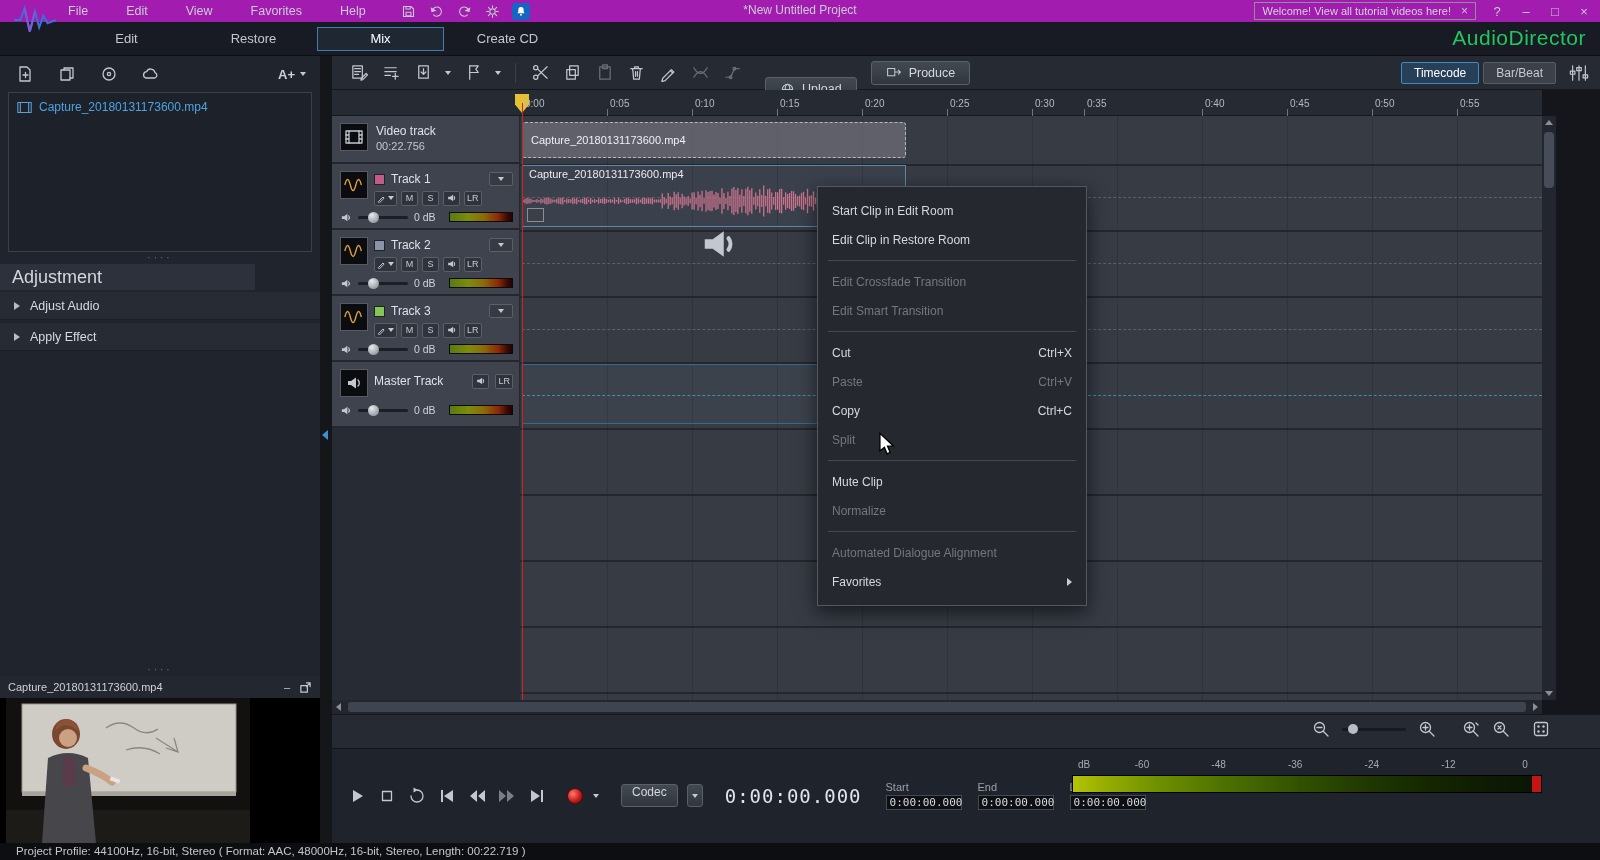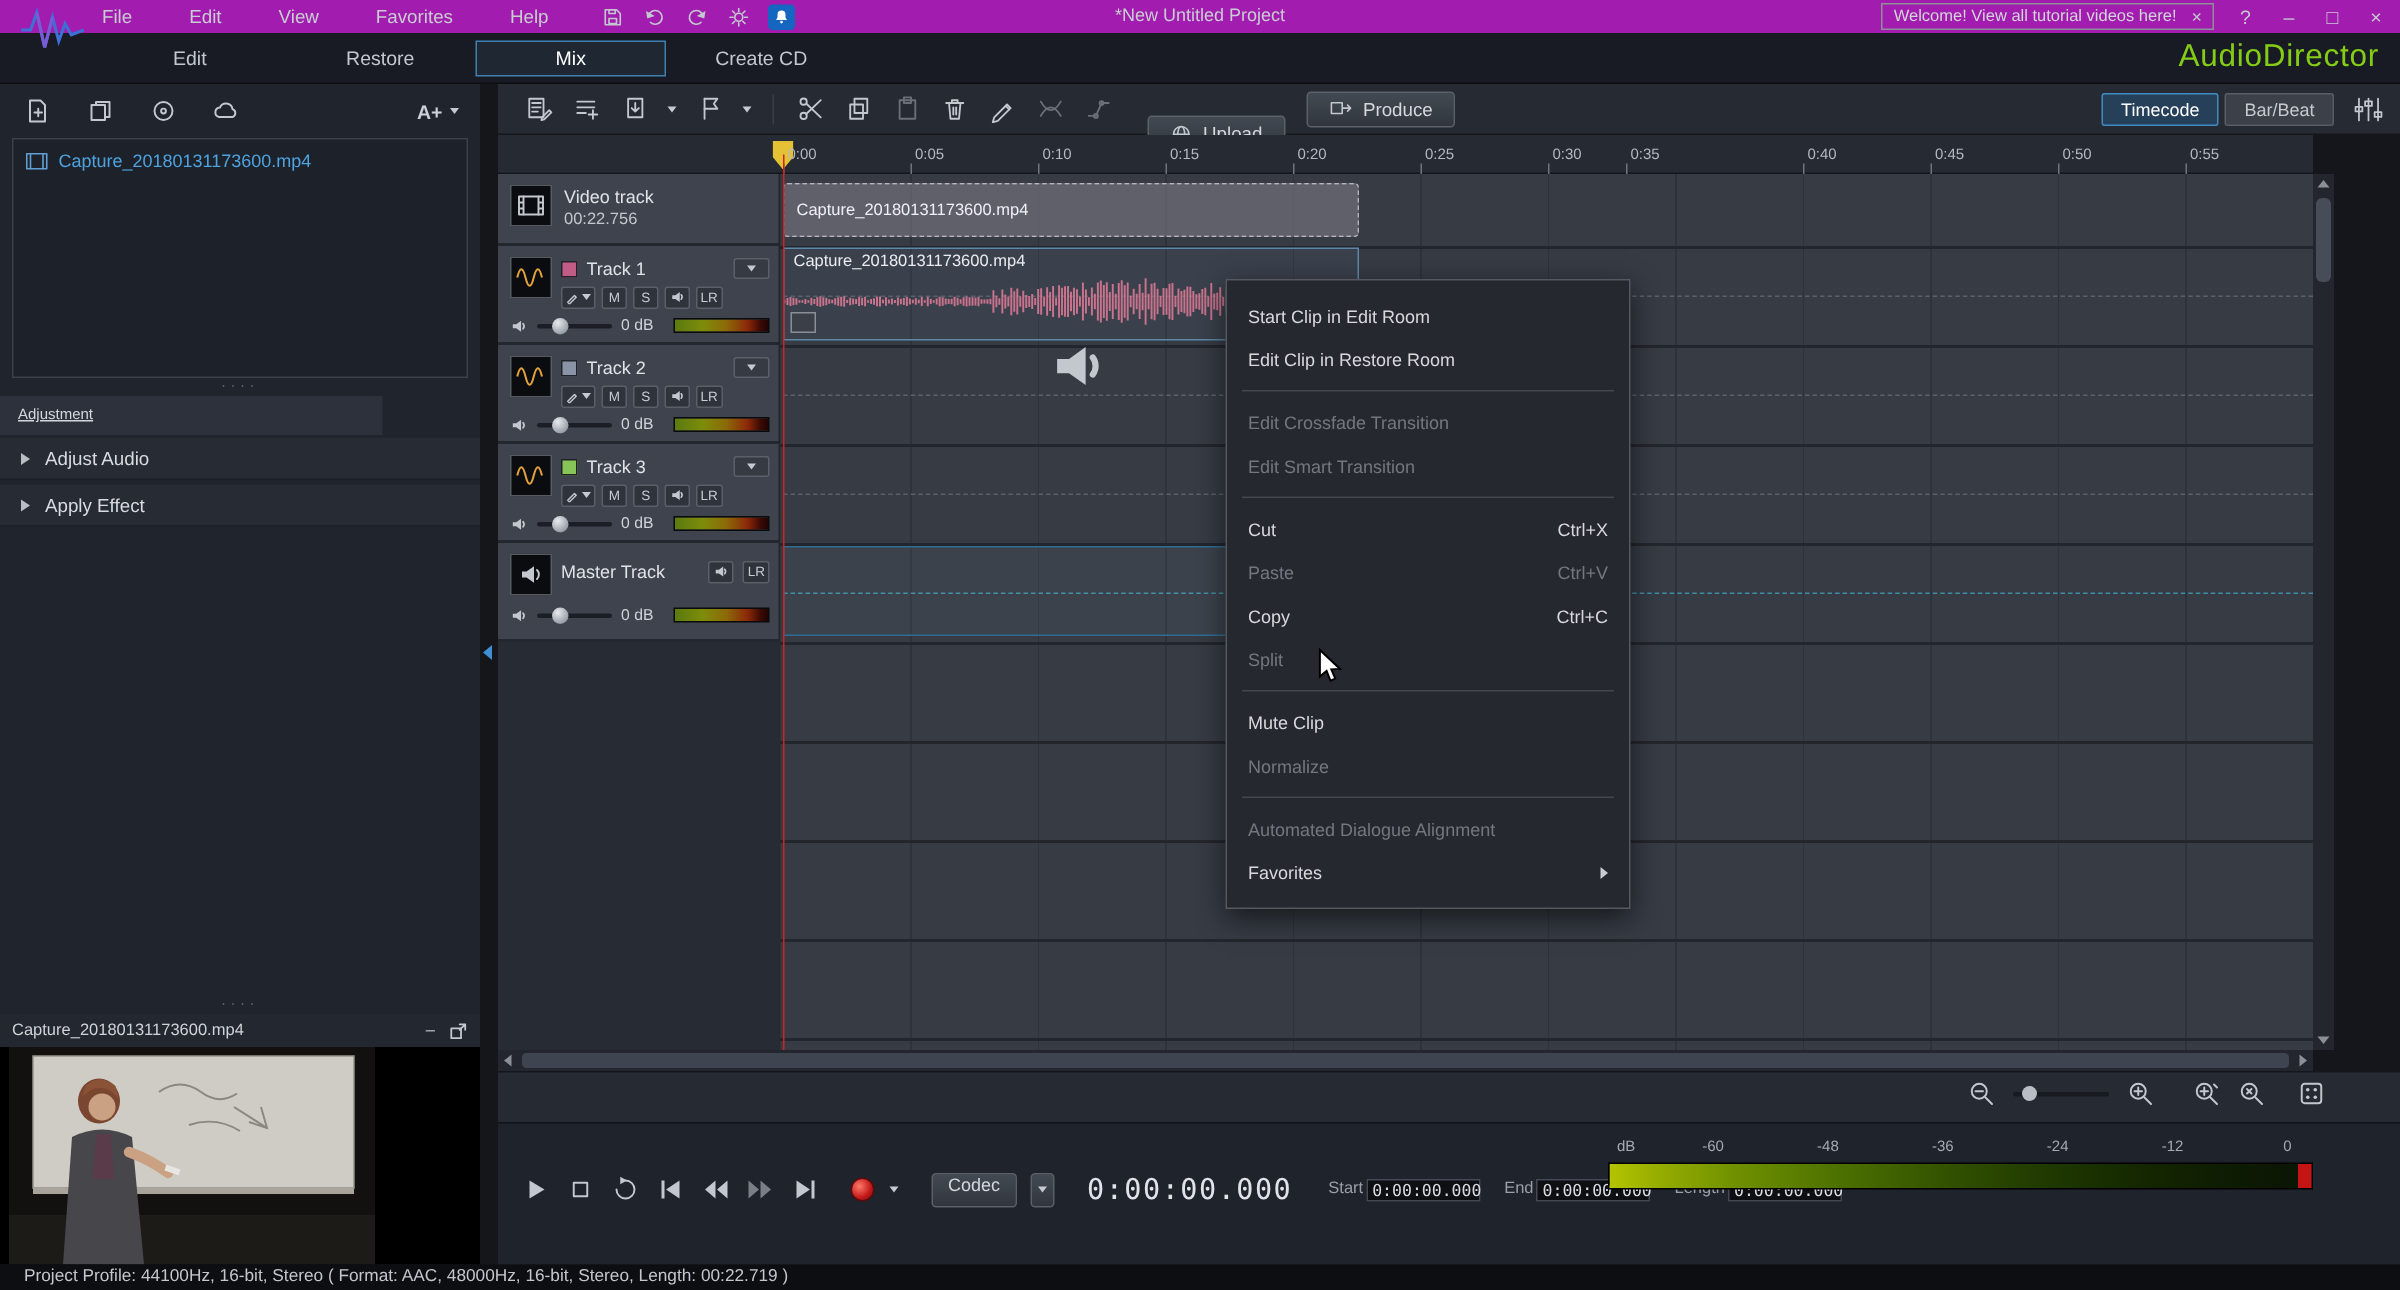--- a/index.html
+++ b/index.html
@@ -26,31 +26,31 @@
   #topright{position:absolute;right:8px;top:0;height:22px;display:flex;align-items:center;gap:13px;}
   #banner{display:flex;align-items:center;gap:10px;border:1px solid #8d9196;padding:1px 7px;color:#d2d5d9;font-size:11px;height:18px;}
   #banner .x{color:#c2c6cc;font-size:12px;}
   .winctl{color:#c6cad0;font-size:13px;width:16px;text-align:center;}
 
   
   #tabsrow{left:0;top:22px;width:1600px;height:34px;background:#181b23;border-bottom:1px solid #0c0e12;}
   #tabs{position:absolute;left:63px;top:5px;display:flex;}
   .tab{width:127px;height:24px;line-height:22px;text-align:center;font-size:13px;color:#c3c8ce;border:1px solid transparent;}
   .tab.active{border:1px solid #3e7fb0;background:#1f2733;color:#fff;}
-  #brand{position:absolute;right:14px;top:4px;font-size:21px;color:#84cc16;letter-spacing:.5px;}
+  #brand{position:absolute;right:14px;top:4px;font-size:21px;color:#22c55e;letter-spacing:.5px;}
 
   
   #sidebar{left:0;top:56px;width:320px;height:787px;background:#20242c;}
   #side-toolbar{position:absolute;left:0;top:4px;width:320px;height:28px;display:flex;align-items:center;gap:20px;padding:0 14px;}
   .sico{width:22px;height:22px;display:flex;align-items:center;justify-content:center;}
   #textsize{margin-left:auto;display:flex;align-items:center;gap:5px;color:#cdd1d7;font-size:13px;font-weight:bold;}
   #mediabox{position:absolute;left:8px;top:36px;width:304px;height:160px;background:#1d2129;border:1px solid #3a3f49;}
   .media-item{display:flex;align-items:center;gap:7px;padding:7px 8px;font-size:12px;color:#4da3e0;}
   .dots{position:absolute;width:320px;text-align:center;color:#6b6f77;font-size:10px;letter-spacing:3px;line-height:8px;}
-  #adj-header{position:absolute;left:0;top:208px;width:255px;height:26px;background:#2c313b;color:#d4d7dc;font-size:10px;line-height:26px;padding-left:12px;text-decoration:underline;}
+  #adj-header{position:absolute;left:0;top:208px;width:255px;height:26px;background:#2c313b;color:#d4d7dc;font-size:18px;line-height:26px;padding-left:12px;}
   .adj-row{position:absolute;left:0;width:320px;height:28px;background:#262b34;display:flex;align-items:center;gap:10px;padding-left:14px;font-size:12.5px;color:#d8dbe0;border-bottom:1px solid #1b1f26;}
   #prev-header{position:absolute;left:0;top:620px;width:320px;height:22px;background:#23272f;display:flex;align-items:center;padding:0 8px;font-size:11px;color:#cfd2d7;}
   #prev-header .sp{margin-left:auto;display:flex;gap:9px;align-items:center;color:#c6cad0;}
   #video-area{position:absolute;left:0;top:642px;width:320px;height:145px;background:#000;}
 
   
   #tl-toolbar{left:332px;top:56px;width:1268px;height:34px;background:#262a32;border-bottom:1px solid #15171c;display:flex;align-items:center;padding-left:14px;gap:6px;}
   .tbtn{width:26px;height:24px;display:flex;align-items:center;justify-content:center;border-radius:3px;}
   .tbtn.narrow{width:12px;}
   .vsep{width:1px;height:20px;background:#3a3f48;margin:0 5px;}
@@ -115,21 +115,21 @@
   .zslider .knob{position:absolute;left:6px;top:-4px;width:10px;height:10px;border-radius:50%;background:#b9bec6;}
 
   
   #transport{left:332px;top:748px;width:1268px;height:95px;background:#1f232b;border-top:1px solid #101318;}
   #tr-flex{position:absolute;left:13px;top:32px;display:flex;align-items:center;gap:6px;}
   .trbtn{width:24px;height:24px;display:flex;align-items:center;justify-content:center;}
   #recbtn{width:16px;height:16px;border-radius:50%;background:radial-gradient(circle at 35% 35%,#ff7a6a,#c01818 60%,#7a0e0e);border:1px solid #5a0a0a;margin-left:12px;}
   #codec{margin-left:16px;height:23px;padding:0 10px;border:1px solid #5a6068;border-radius:3px;background:linear-gradient(#434952,#31363e);color:#d5d8dd;font-size:12px;display:flex;}
   .ddbox{width:16px;height:23px;border:1px solid #5a6068;border-radius:3px;background:linear-gradient(#434952,#31363e);display:flex;align-items:center;justify-content:center;}
   #bigtime{margin-left:16px;font-family:"DejaVu Sans Mono",monospace;font-size:19px;color:#e0e4e9;letter-spacing:1px;}
-  .field{margin-left:10px;display:flex;gap:2px;}
+  .field{margin-left:10px;display:flex;flex-direction:column;gap:2px;}
   .field .lab{font-size:11px;color:#9aa0a8;}
   .field .val{width:76px;height:15px;background:#0d0f13;border:1px solid #434955;color:#d8dce2;font-size:11px;font-family:"DejaVu Sans Mono",monospace;line-height:13px;padding-left:3px;}
   #meterbox{position:absolute;left:740px;top:10px;width:472px;height:44px;}
   #meter-scale{position:absolute;left:0;top:0;width:472px;height:12px;}
   #meter-scale span{position:absolute;transform:translateX(-50%);font-size:10px;color:#a6aab1;top:0;}
   #meter-scale .unit{left:6px;transform:none;}
   #meterbar{position:absolute;left:0;top:16px;width:470px;height:18px;border:1px solid #000;
     background:linear-gradient(90deg,#b4c400 0%,#9ab000 6%,#6f9000 18%,#4e7200 32%,#335200 48%,#203a00 62%,#152800 75%,#0e1c03 88%,#0a1404 100%);}
   #meterbar .redtip{position:absolute;right:0;top:0;width:9px;height:100%;background:#c41414;}
 

